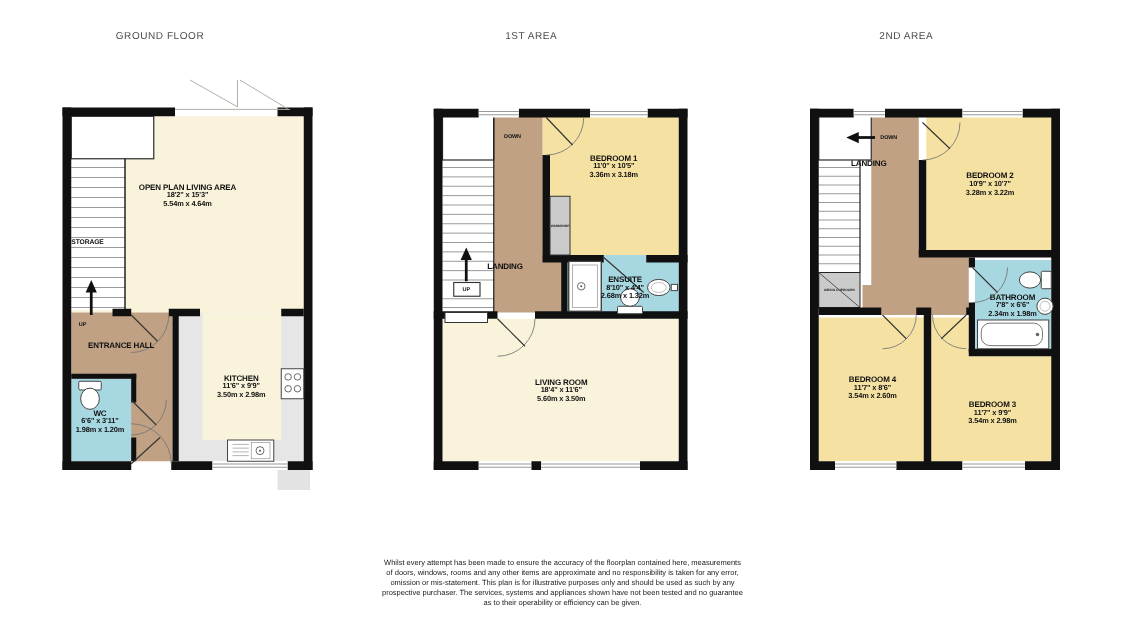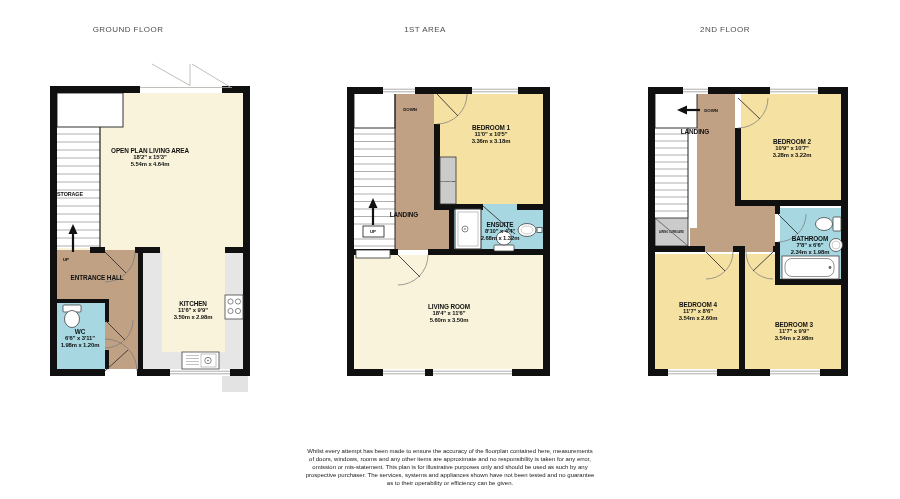--- a/index.html
+++ b/index.html
@@ -261,21 +261,21 @@
       <circle cx="830" cy="267.5" r="1.4" fill="#666"></circle>
     </g>
     <g>
       <line x1="700" y1="110" x2="686" y2="110" stroke="#101010" stroke-width="2.2"></line>
       <path d="M677,110 L687,105.5 L687,114.5 Z" fill="#101010"></path>
     </g>
   </svg>
 
   <div class="plan-title" style="left:128px;top:29px">GROUND FLOOR</div>
   <div class="plan-title" style="left:425px;top:29px">1ST AREA</div>
-  <div class="plan-title" style="left:725px;top:29px">2ND FLOOR</div>
+  <div class="plan-title" style="left:725px;top:29px">2ND AREA</div>
 
   <div class="rl" style="left:150px;top:157px">
     <span class="nm">OPEN PLAN LIVING AREA</span>
     <span class="dm">18'2" x 15'3"</span>
     <span class="dm">5.54m x 4.64m</span>
   </div>
   <div class="tag tag-s" style="left:70px;top:194px">STORAGE</div>
   <div class="tag tag-xs" style="left:66px;top:259px">UP</div>
   <div class="tag tag-m" style="left:97px;top:277px">ENTRANCE HALL</div>
   <div class="rl" style="left:80px;top:338px">

